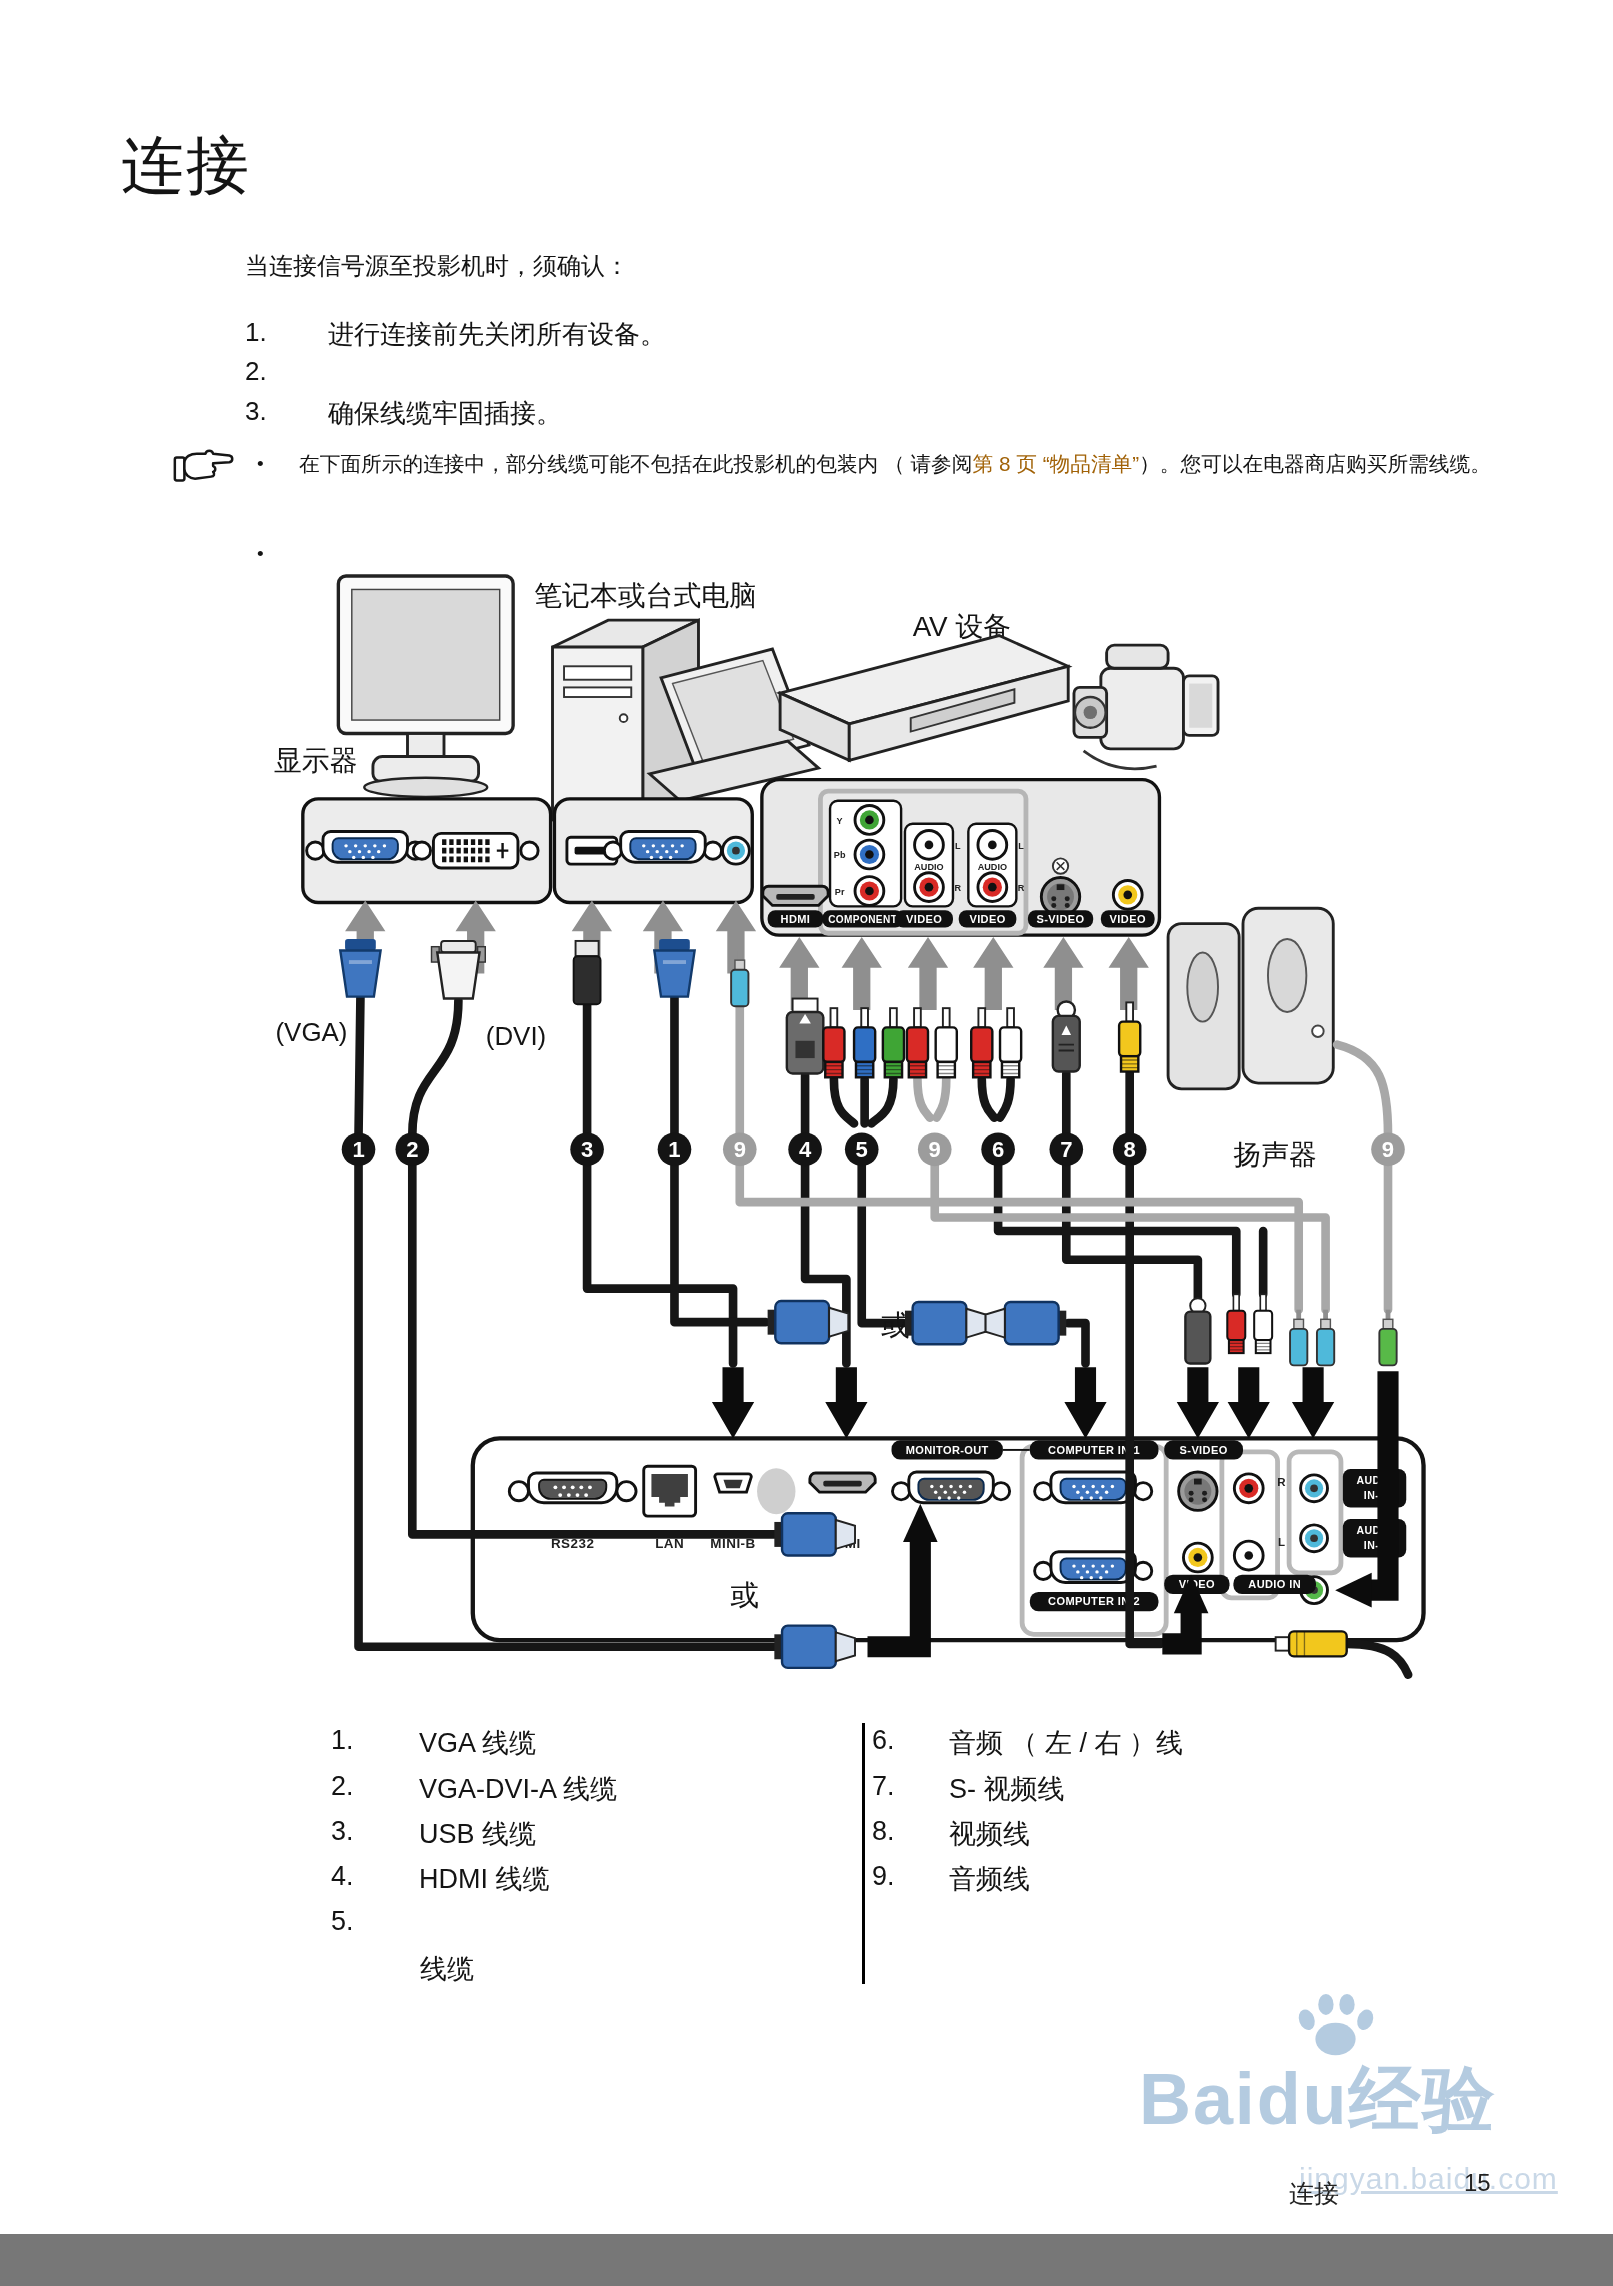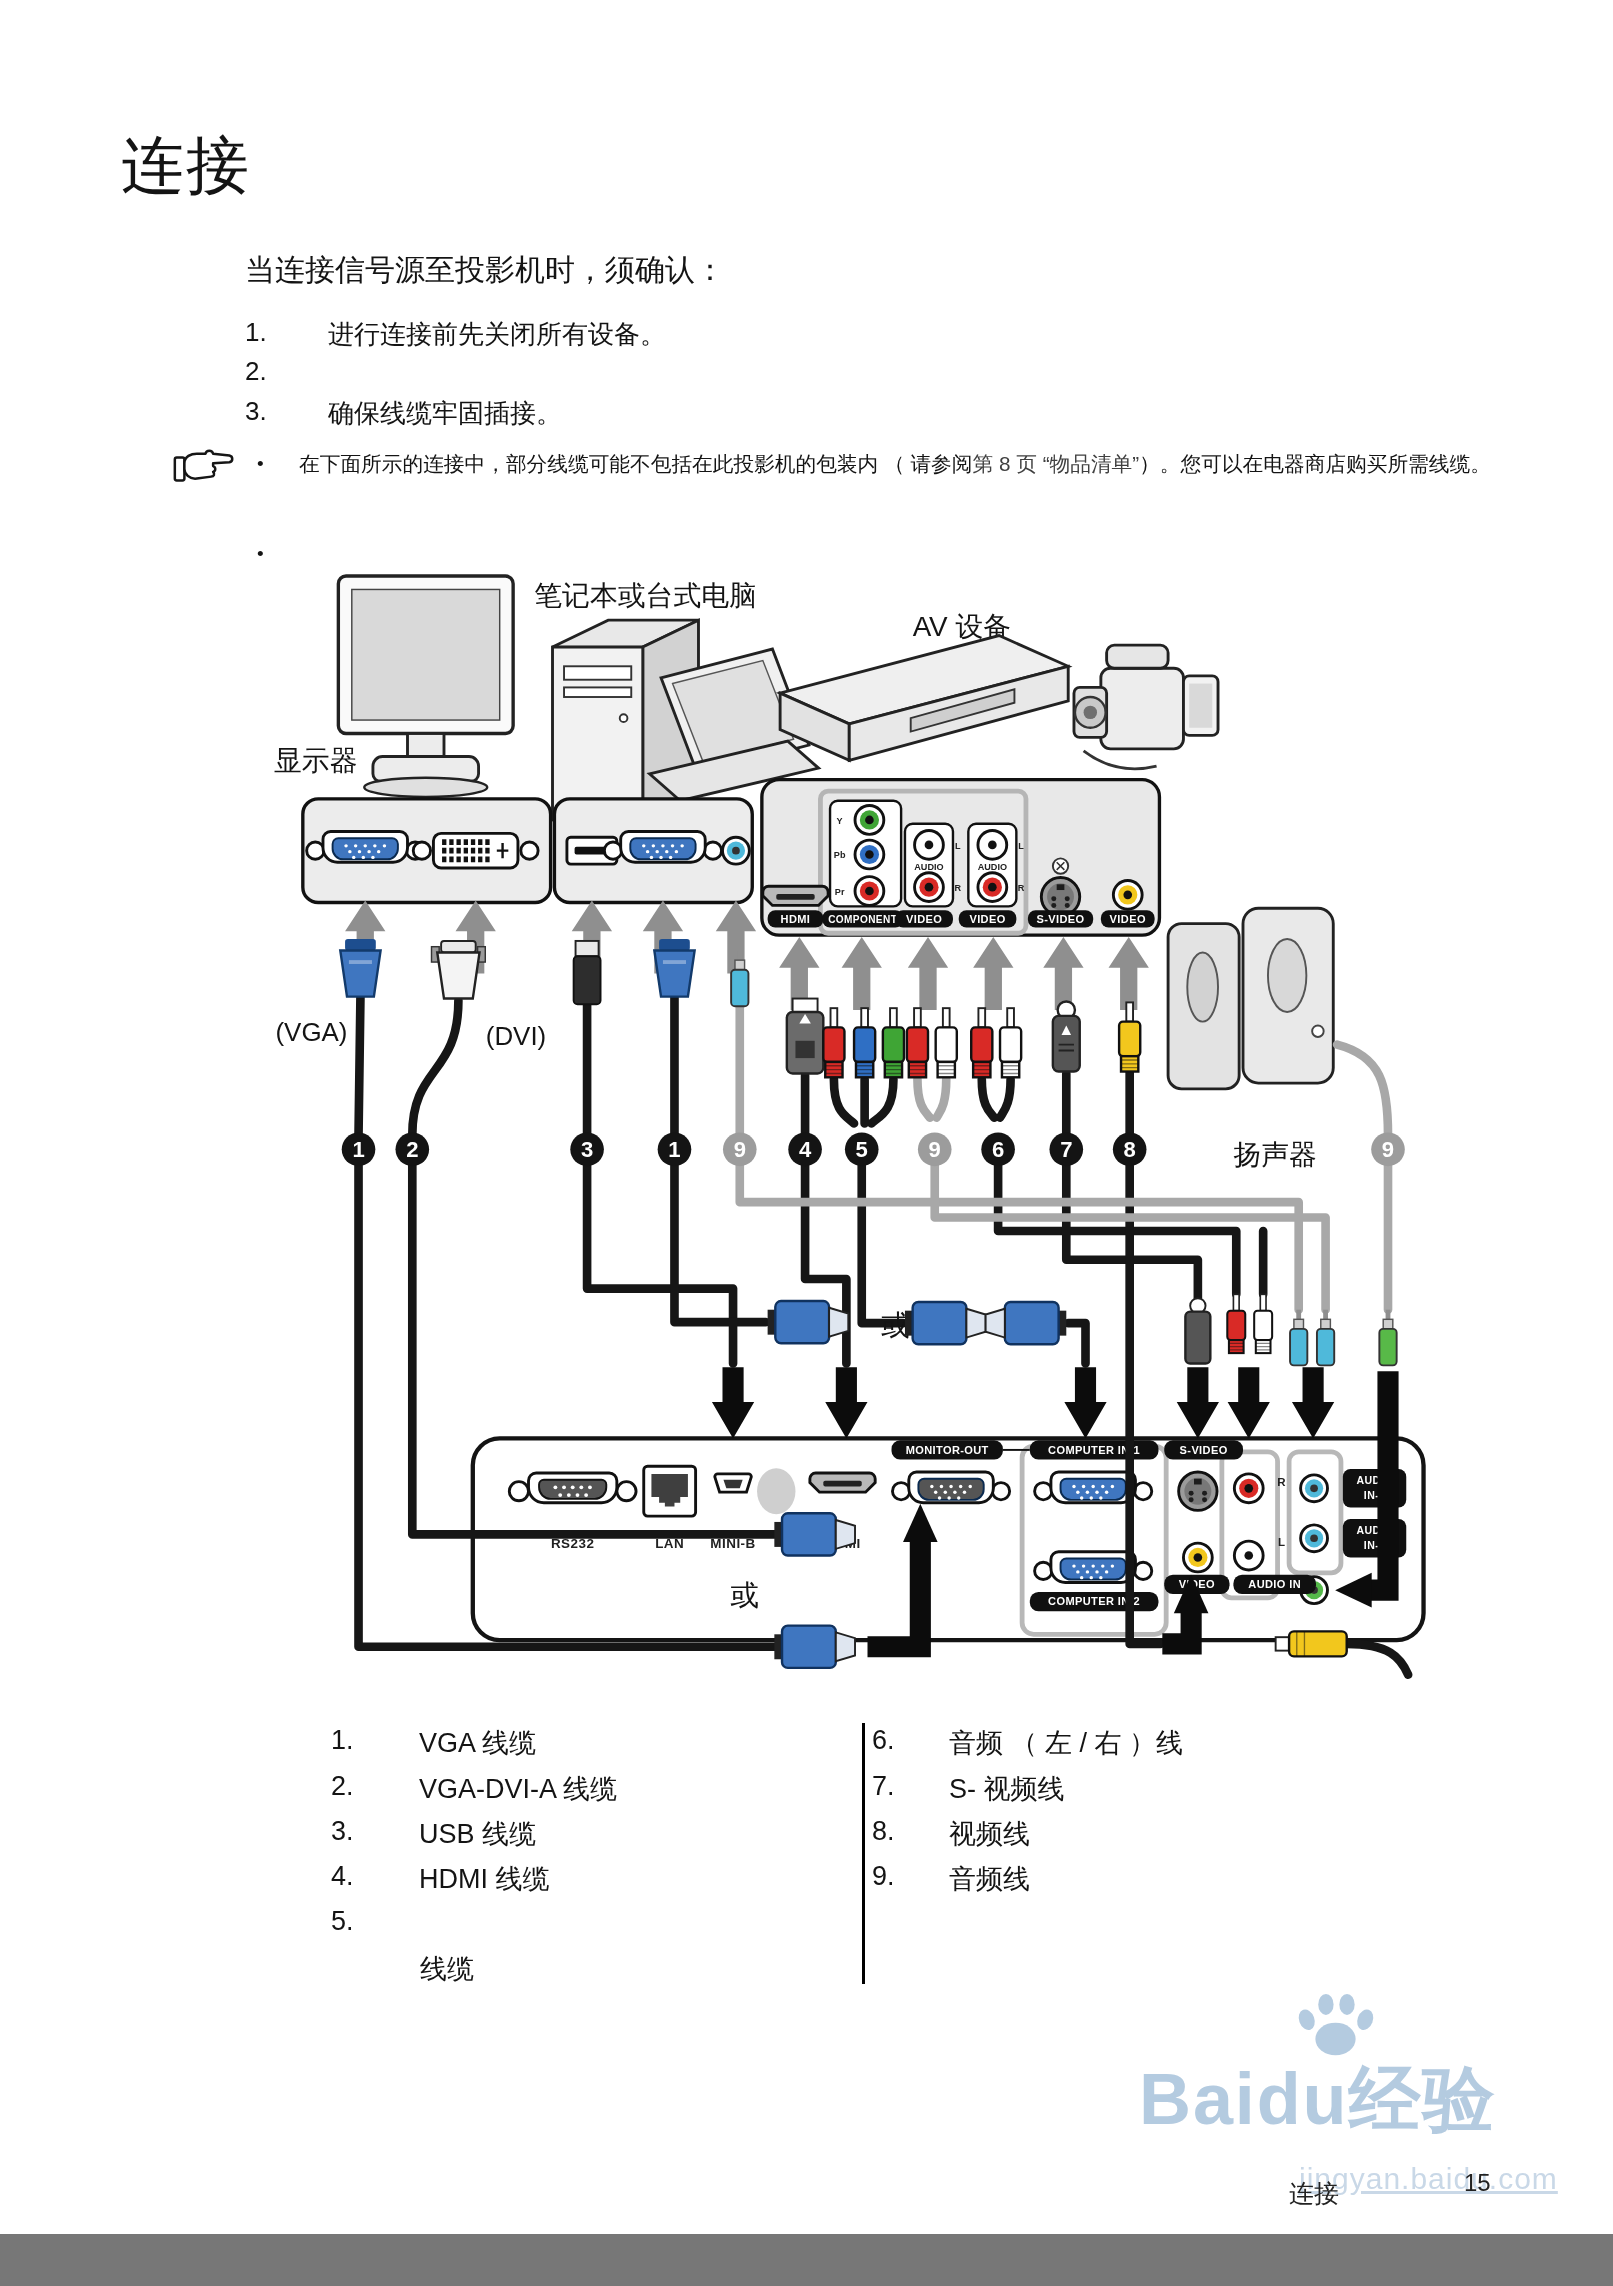--- a/index.html
+++ b/index.html
@@ -1,25 +1,25 @@
 <!DOCTYPE html>
 <html><head>
 <meta charset="utf-8">
 <style>
   html,body{margin:0;padding:0;background:#777;}
   .page{position:relative;width:1614px;height:2234px;background:#fff;overflow:hidden;
         font-family:"Liberation Sans",sans-serif;color:#141414;}
   .abs{position:absolute;}
   .title{left:121px;top:123px;font-size:63px;font-weight:500;letter-spacing:1.9px;}
-  .intro{left:245px;top:250px;font-size:30px;font-family:Liberation Mono, monospace;}
+  .intro{left:245px;top:250px;font-size:24px;font-family:Liberation Mono, monospace;}
   .step{left:245px;font-size:26px;display:flex;}
   .step .num{width:83px;flex:0 0 83px;}
   .note{left:257px;font-size:20.7px;line-height:31px;display:flex;width:1260px;}
   .note .nb{flex:0 0 42px;font-size:19px;}
-  .lnk{color:#404040;text-decoration:none;}
+  .lnk{color:#a16207;text-decoration:none;}
   .legend-item{position:absolute;font-size:27px;display:flex;}
   .legend-item .num{flex:0 0 88px;}
   .legend-item.right .num{flex:0 0 77px;}
   .ldivider{position:absolute;left:862px;top:1723px;width:2.9px;height:261px;background:#000;}
   .footer{position:absolute;z-index:3;color:#222;}
   .wm{position:absolute;z-index:1;color:#b4cbe0;}
   .wm-brand{left:1139px;top:2052px;font-size:72px;font-weight:700;letter-spacing:1.9px;}
   .wm-url{left:1299px;top:2162px;font-size:30px;color:#c9d8e7;letter-spacing:1px;text-decoration:underline;}
   svg text{font-family:"Liberation Sans",sans-serif;}
   .lbl{font-size:29px;fill:#141414;}

